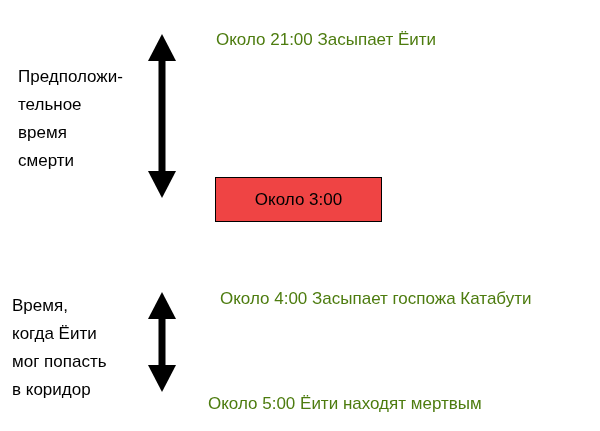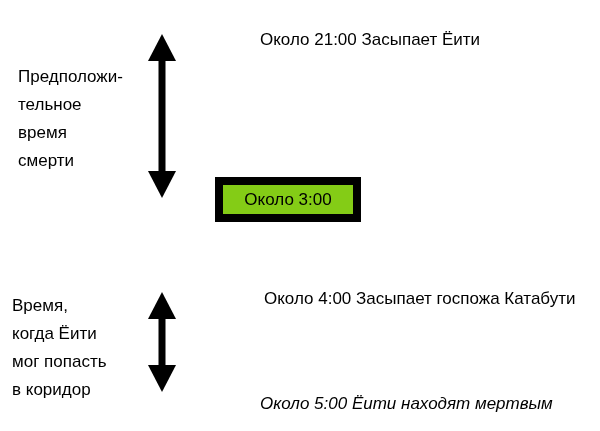--- a/index.html
+++ b/index.html
@@ -44,36 +44,35 @@
     display: block;
   }
   #arrow-death { left: 146px; top: 34px; }
   #arrow-corridor { left: 146px; top: 292px; }
 
   
   .event-text {
     font-size: 17px;
     line-height: 21px;
     white-space: nowrap;
-    color: #000000;
-    margin-left: 44px;
+    color: #4d7c0f;
   }
   #event-0 { left: 216px; top: 29px; }
   #event-1 { left: 216px; top: 121px; }
   #event-2 { left: 220px; top: 288px; }
-  #event-3 { left: 216px; top: 393px; font-style: italic; }
+  #event-3 { left: 208px; top: 393px; }
 
   
   #box-callout {
     left: 215px;
     top: 177px;
-    width: 146px;
+    width: 167px;
     height: 45px;
-    border: 8px solid #000000;
-    background: #84cc16;
+    border: 1px solid #000000;
+    background: #ef4444;
     box-sizing: border-box;
     display: flex;
     align-items: center;
     justify-content: center;
   }
   #box-callout .box-text {
     font-size: 17px;
     line-height: 21px;
     white-space: nowrap;
     color: #000000;

